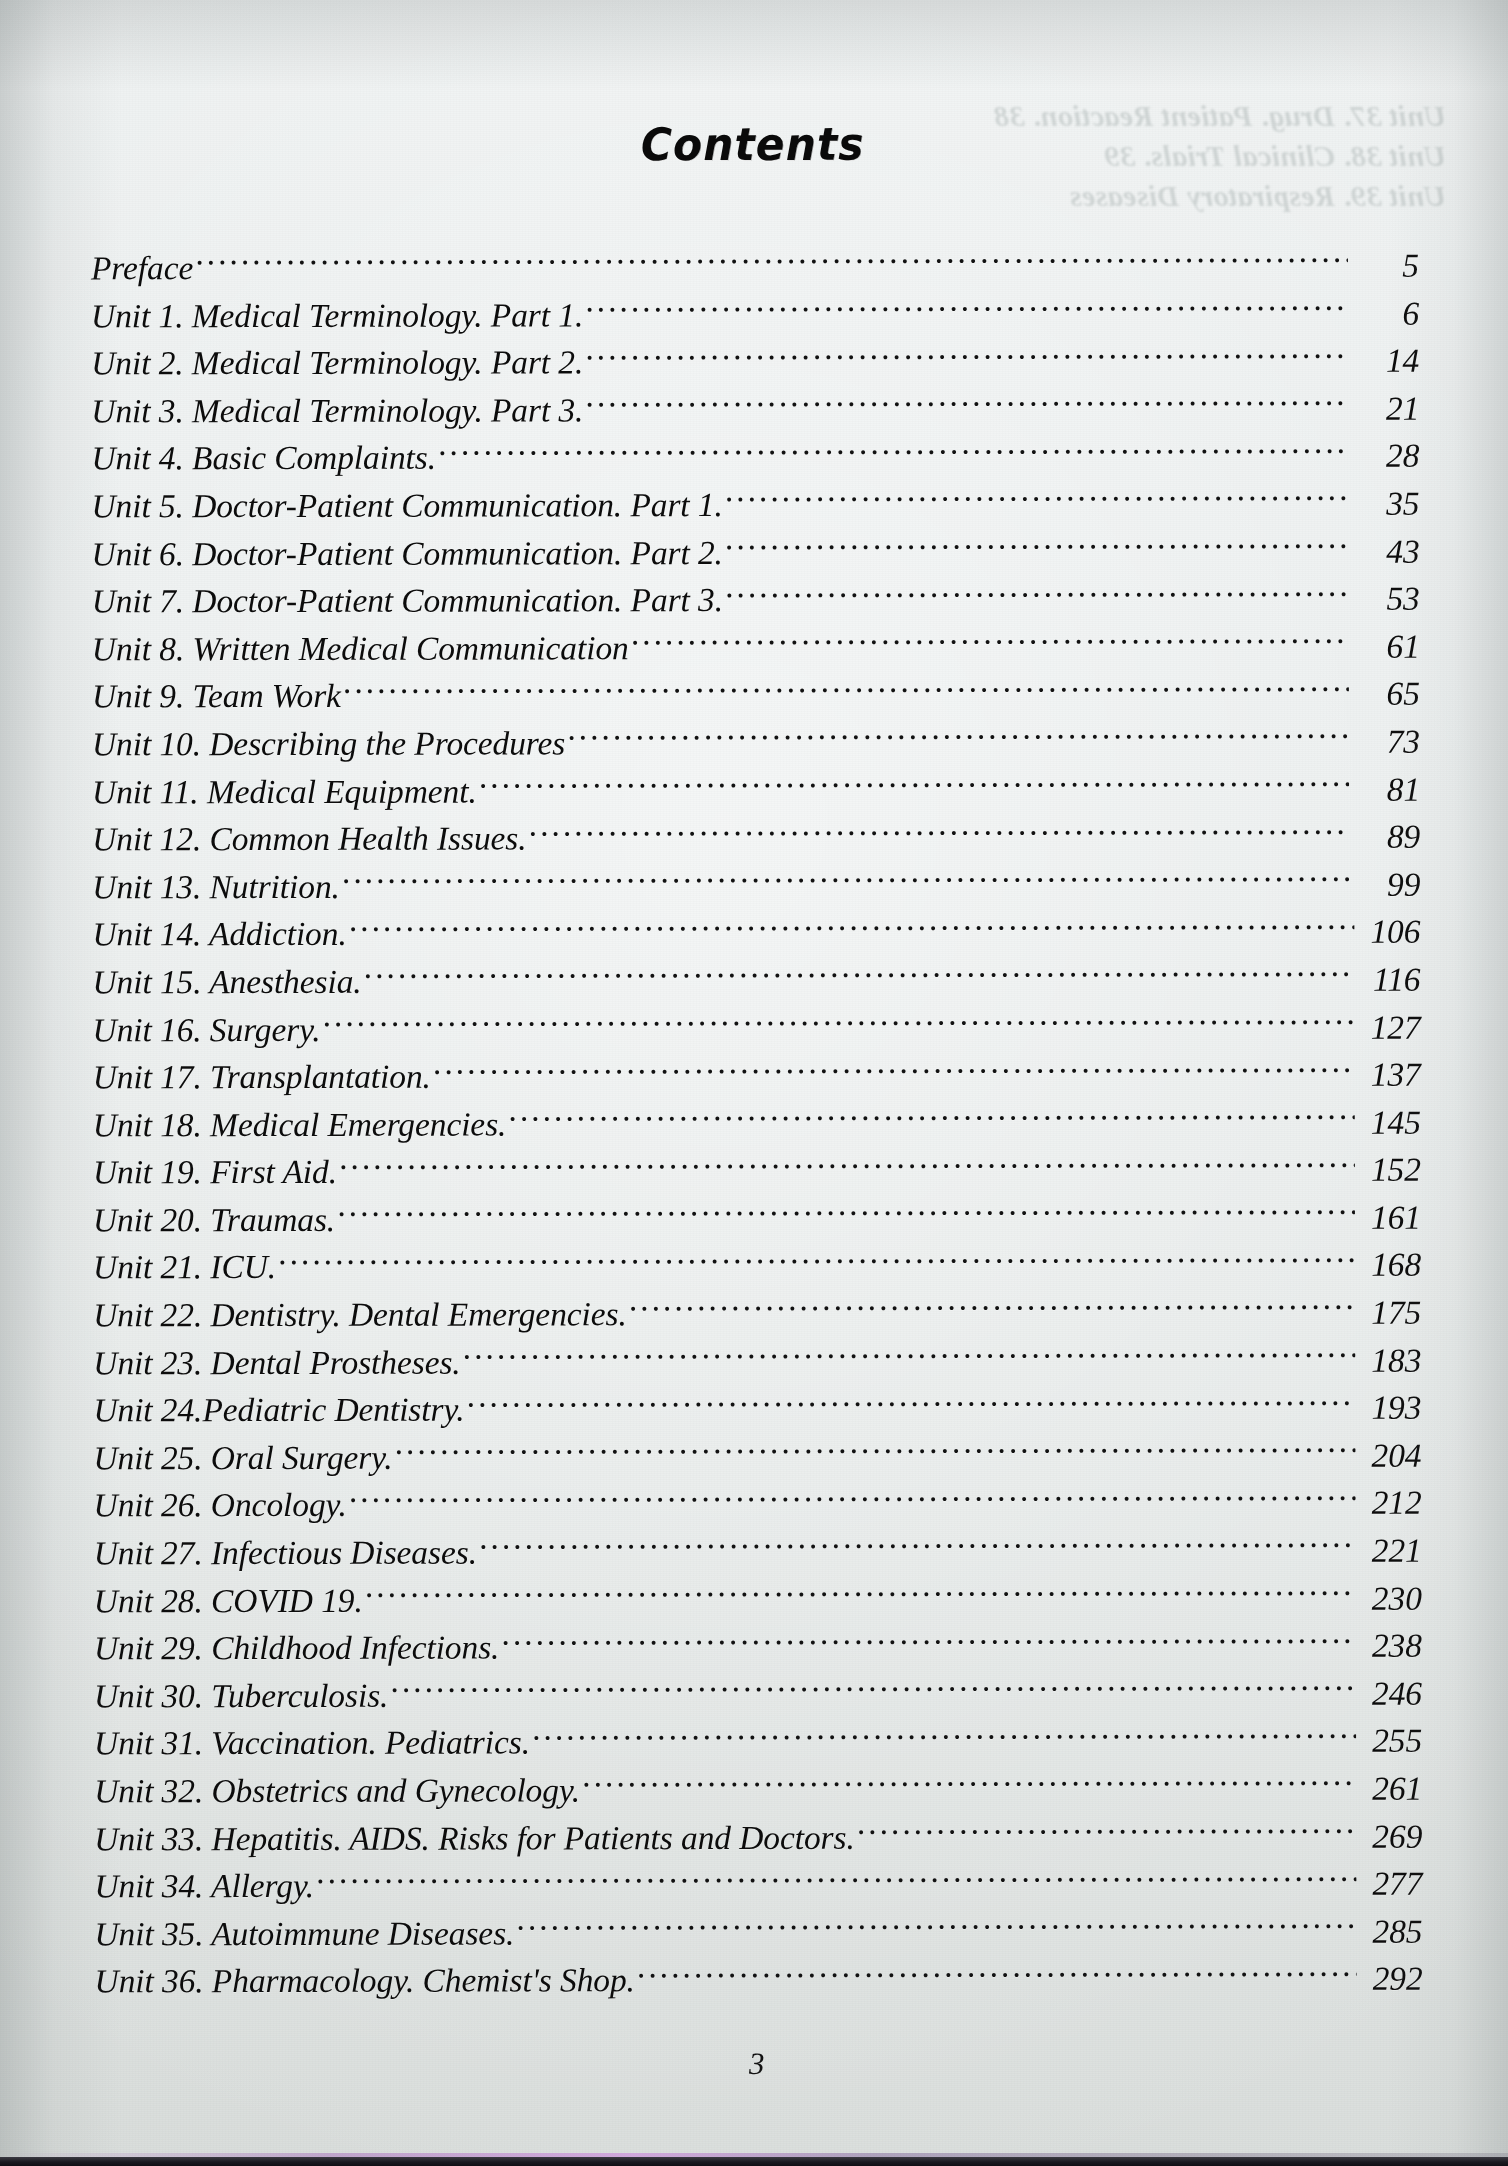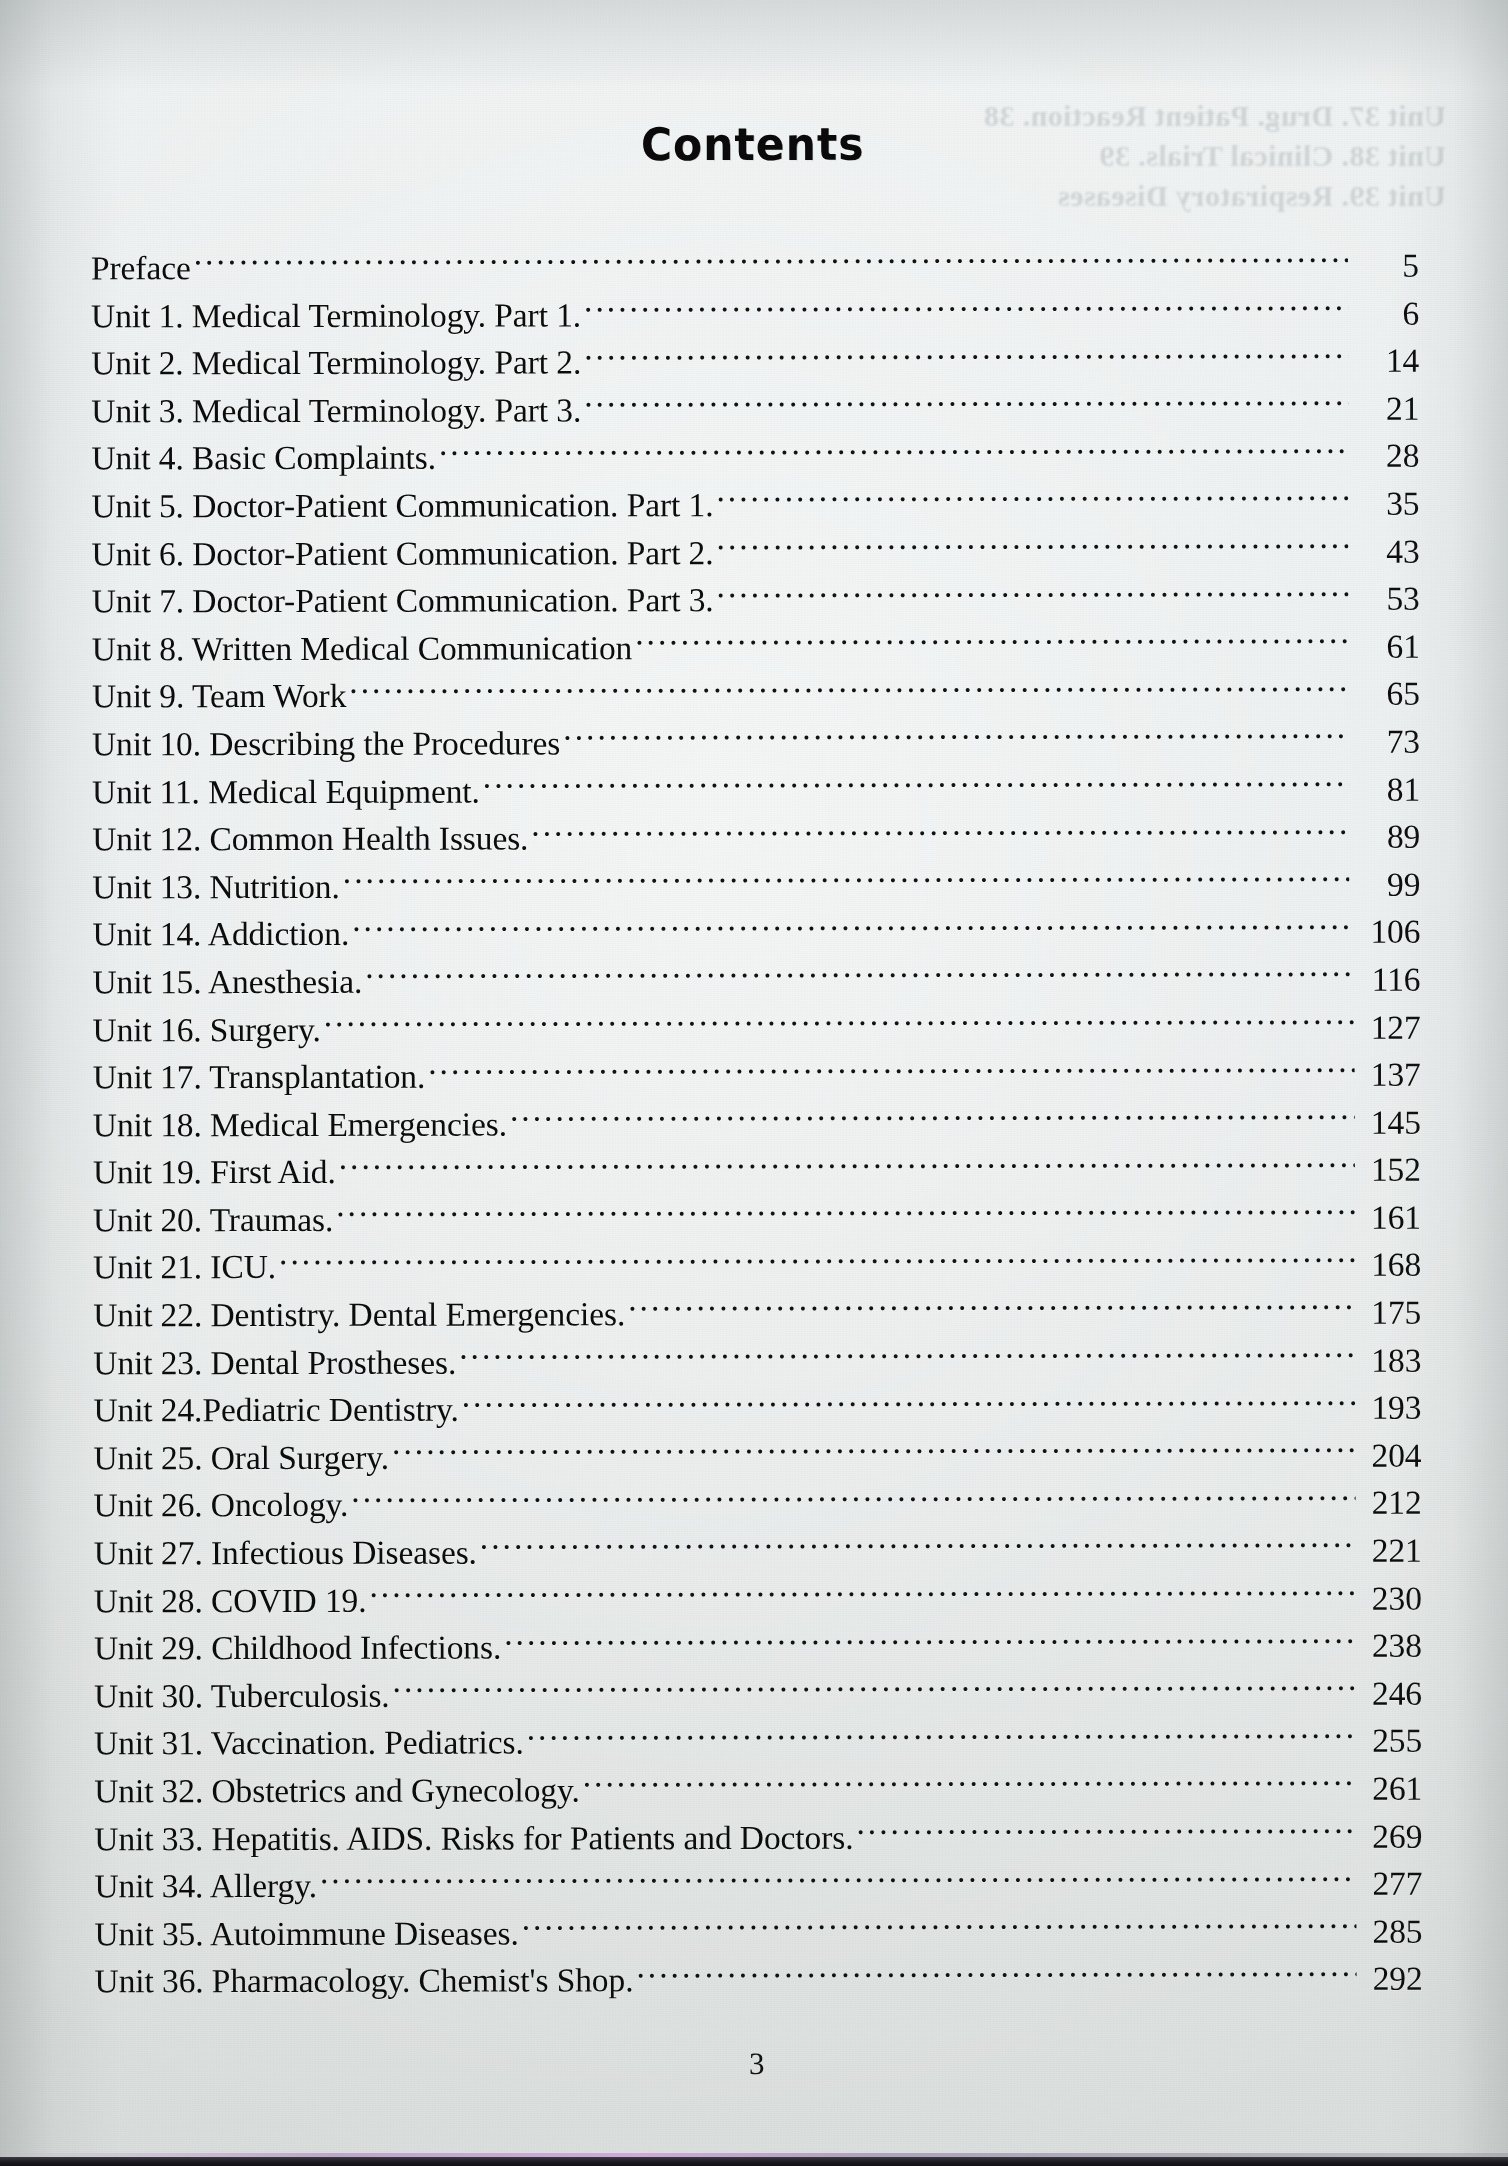--- a/index.html
+++ b/index.html
@@ -9,20 +9,21 @@
   }
 
   #page {
     position: relative;
     width: 1508px;
     height: 2166px;
     overflow: hidden;
     background: #e9ecec;
     font-family: "Liberation Serif", "DejaVu Serif", serif;
     color: #0c0c0c;
+    font-style: italic;
     -webkit-font-smoothing: antialiased;
   }
 
   
   .paper-tint {
     position: absolute;
     inset: 0;
     background:
       radial-gradient(115% 85% at 48% 38%, rgba(255,255,255,0.55) 0%, rgba(255,255,255,0.12) 52%, rgba(0,0,0,0.0) 78%),
       linear-gradient(183deg, #eef1f1 0%, #e9eded 30%, #e4e8e7 68%, #d9dddb 100%);

